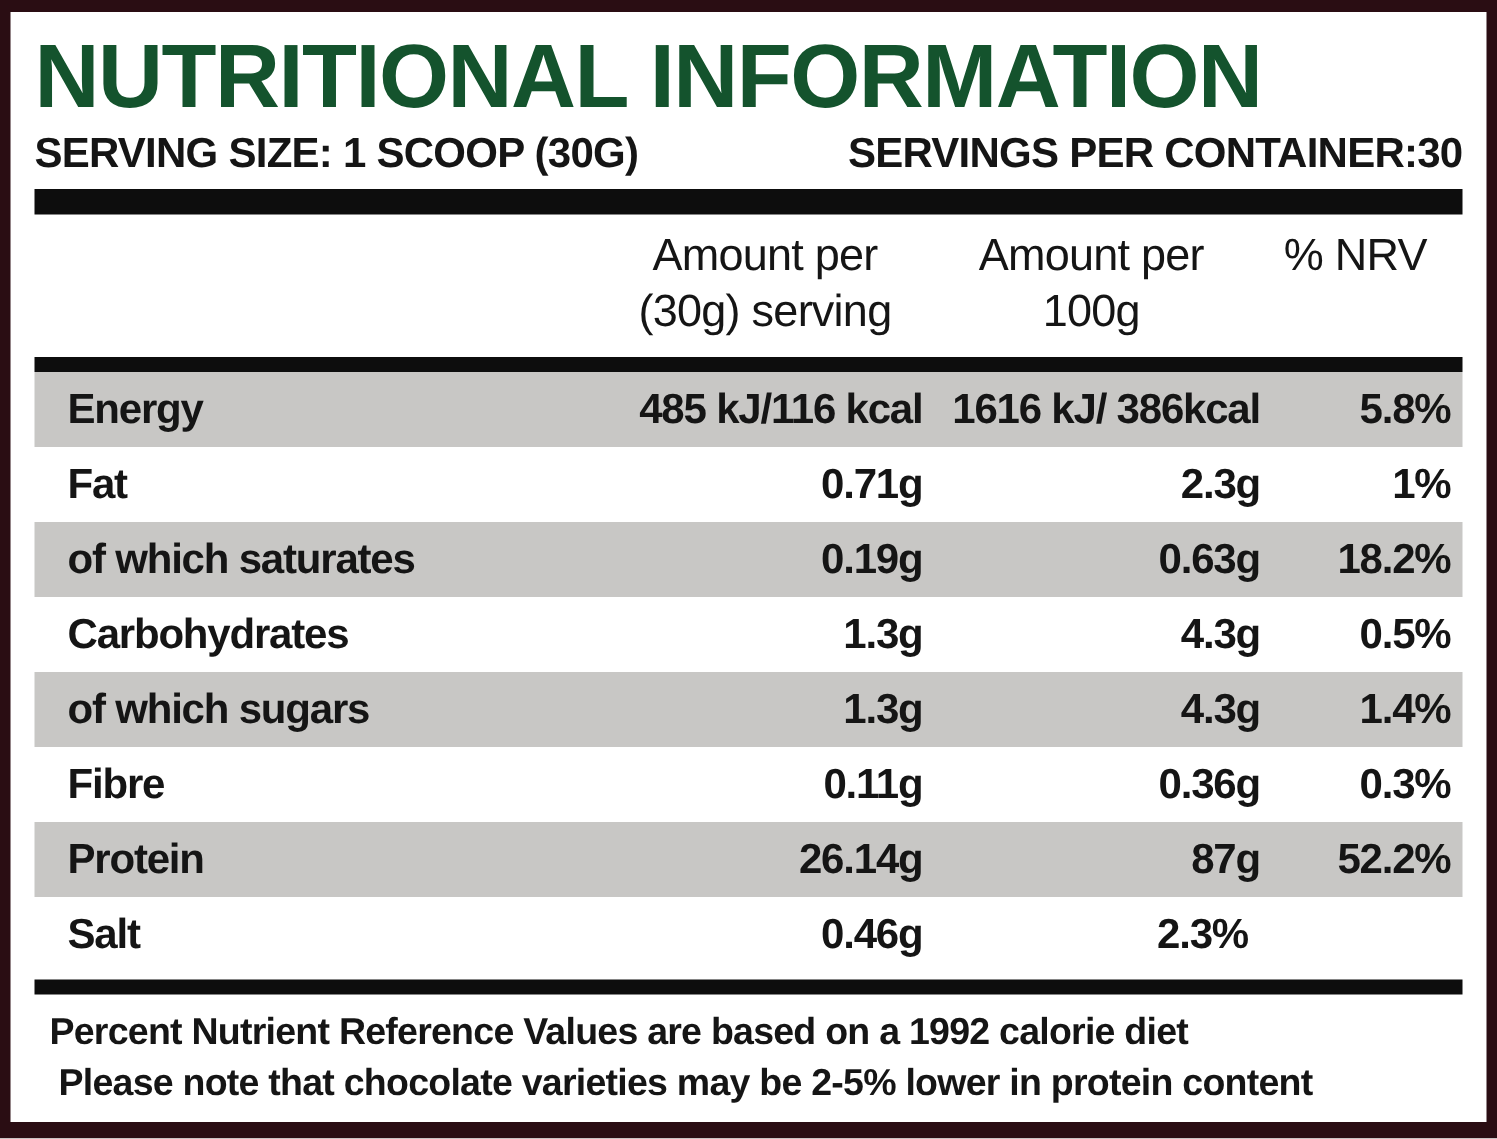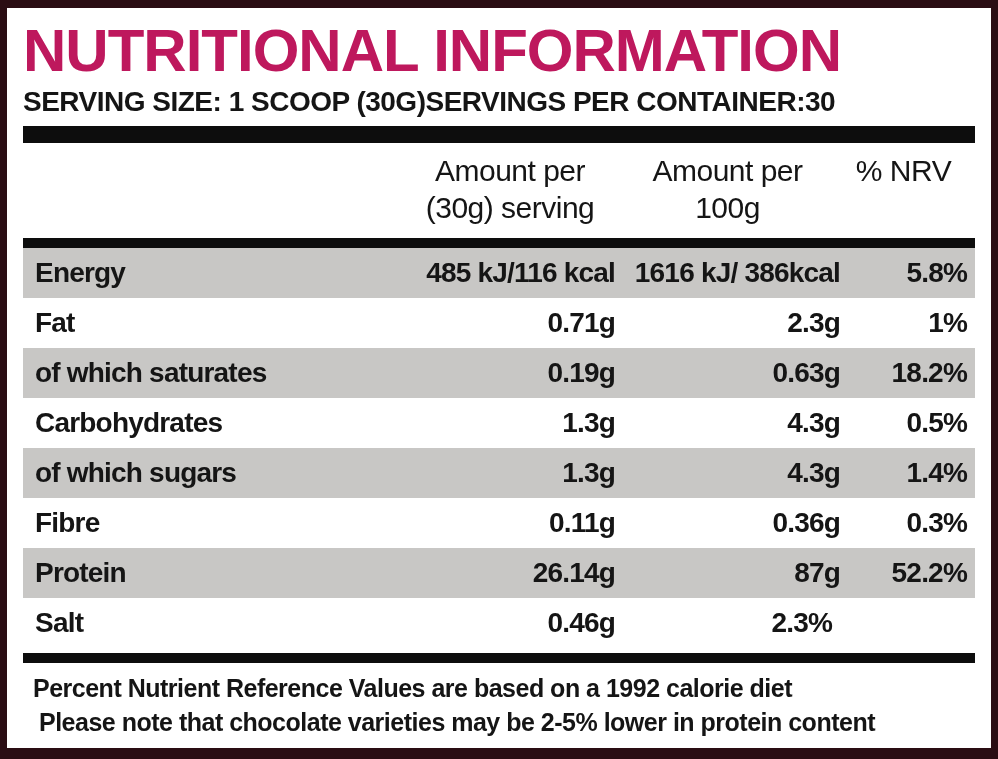--- a/index.html
+++ b/index.html
@@ -16,25 +16,26 @@
   }
   .content { padding: 0 16px; }
 
   .title {
     margin-top: 11px;
     font-size: 60px;
     line-height: 64px;
     font-weight: 900;
     letter-spacing: -1px;
     white-space: nowrap;
-    color: #be185d;
+    color: #14532d;
   }
 
   .serving-line {
     display: flex;
+    justify-content: space-between;
     align-items: baseline;
     margin-top: 3px;
     font-size: 28px;
     font-weight: 800;
     letter-spacing: -0.5px;
     white-space: nowrap;
   }
 
   .bar-thick { height: 17px; background: #0d0d0d; margin-top: 8px; }
   .bar-thin  { height: 10px; background: #0d0d0d; }
@@ -58,21 +59,21 @@
   .hline { display: block; }
 
   .row {
     height: 50px;
     font-size: 28px;
     font-weight: 700;
     letter-spacing: -0.8px;
     white-space: nowrap;
   }
   .row.shaded { background: #c8c7c5; }
-  .cell-name { padding-left: 12px; text-align: left; }
+  .cell-name { padding-left: 22px; text-align: left; }
   .cell-serving, .cell-100g { text-align: right; }
   .cell-nrv { text-align: right; padding-right: 8px; margin-left: 28px; }
 
   .rows-block { margin-top: 0; }
   .bar-bottom { margin-top: 5px; }
 
   .footnotes {
     padding: 8px 0 0 10px;
     font-size: 25px;
     font-weight: 700;

